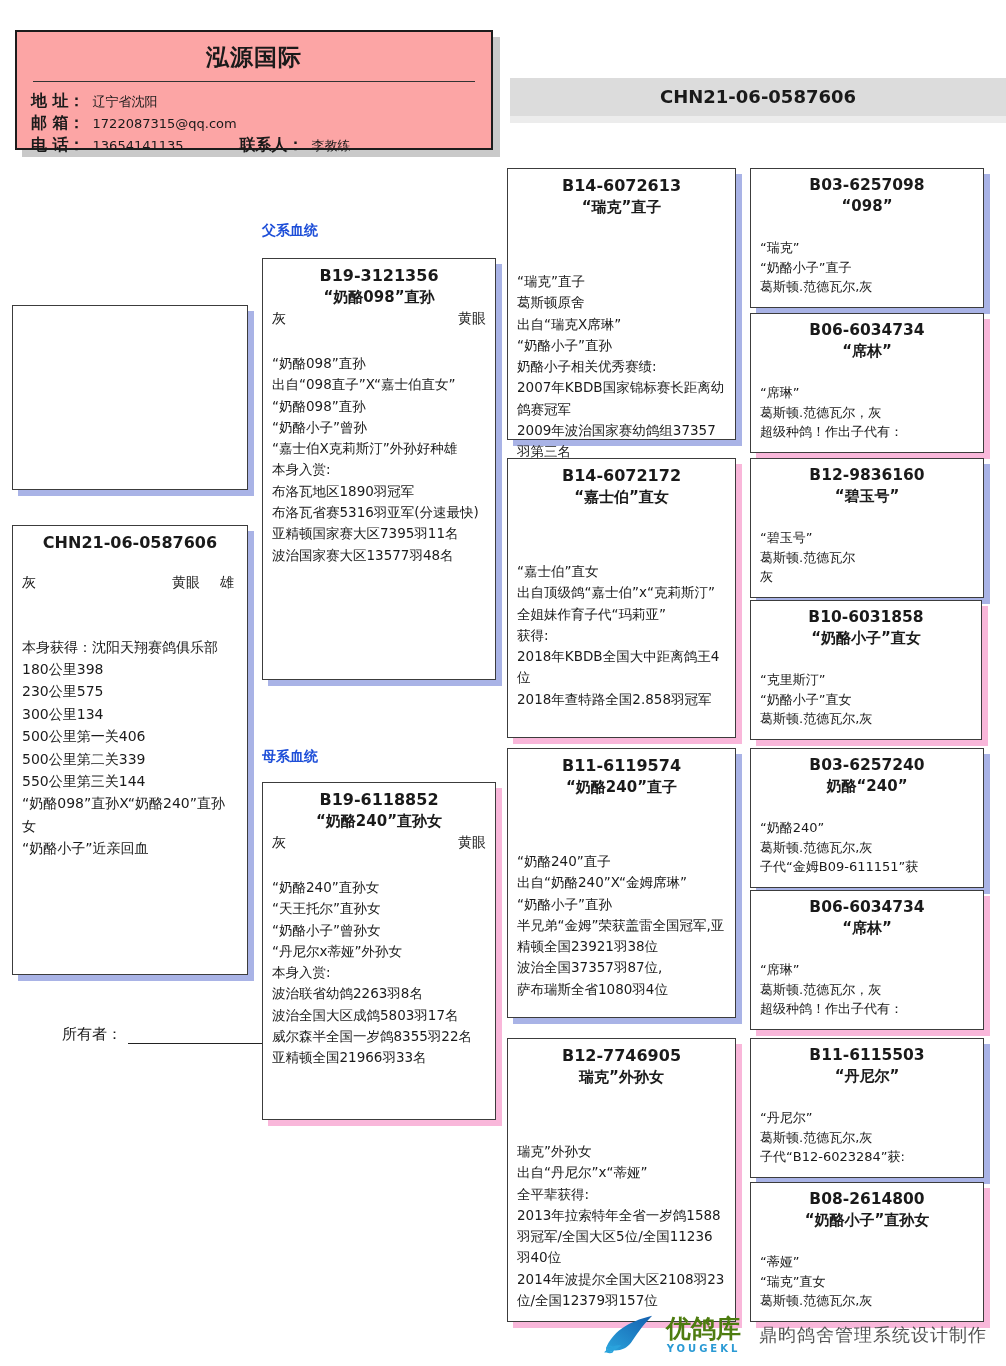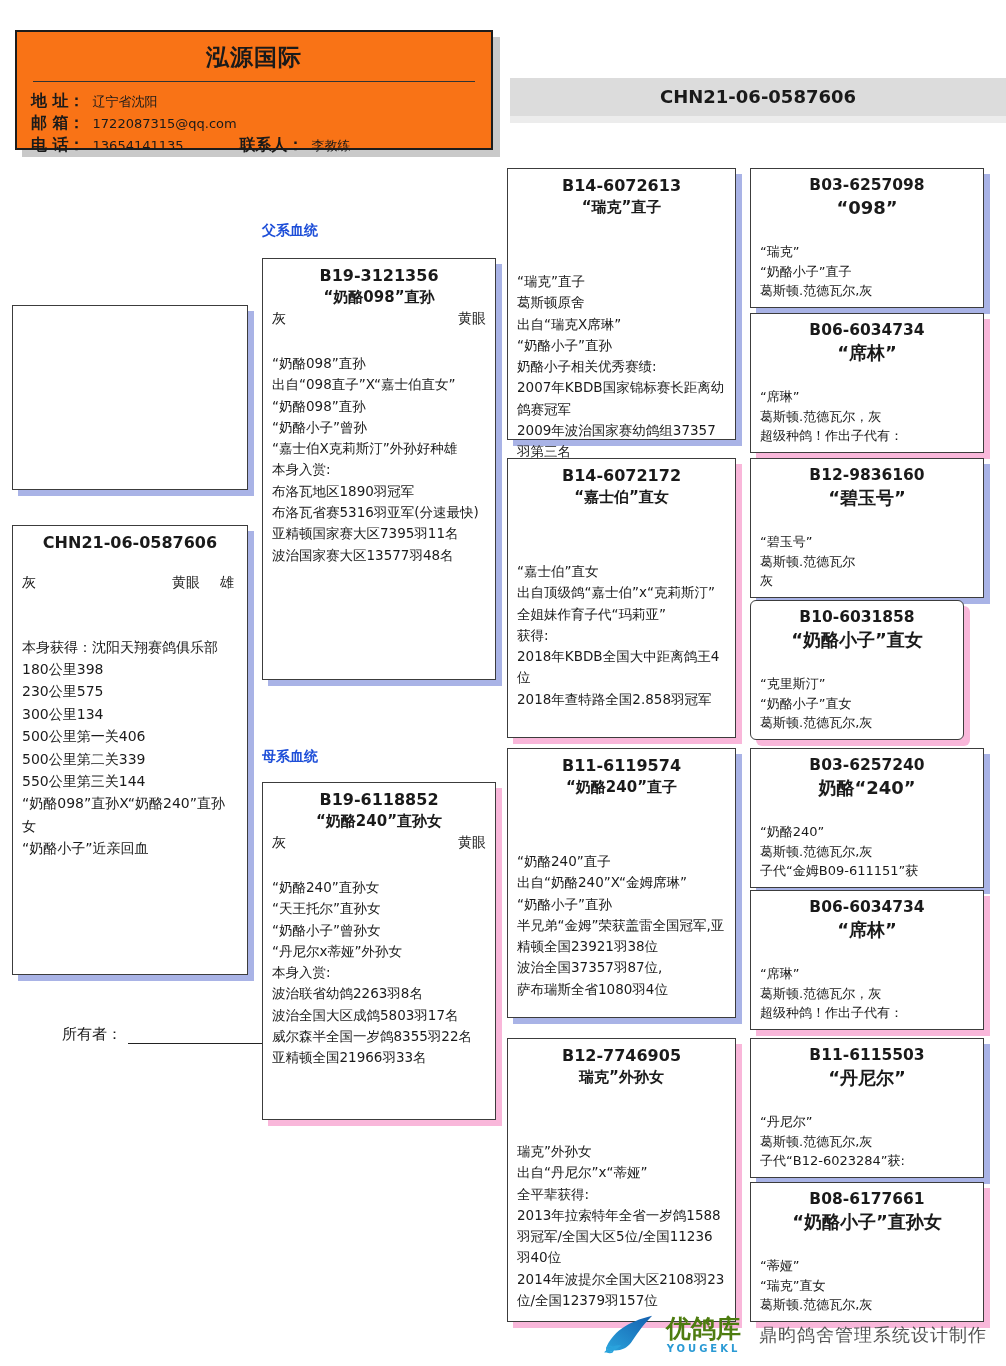--- a/index.html
+++ b/index.html
@@ -6,21 +6,21 @@
   html,body { background:#ffffff; }
   body {
     width:1006px; height:1366px; position:relative;
     font-family:"DejaVu Sans","Liberation Sans",sans-serif;
     color:#1a1a1a; overflow:hidden;
   }
 
   
   .header-card {
     position:absolute; left:15px; top:30px; width:478px; height:120px;
-    background:#f97316; border:2px solid #1c1c1c;
+    background:#fca5a5; border:2px solid #1c1c1c;
     box-shadow:7px 7px 0 #c9c9c9;
     padding:6px 14px 0 14px;
   }
   .company-title { text-align:center; font-size:23px; font-weight:bold; letter-spacing:1px; padding:4px 0 8px 0; }
   .header-divider { border-top:1.5px solid #333; margin:0 2px 8px 2px; }
   .info-row { display:flex; align-items:baseline; font-size:13px; line-height:21px;text-align:right; }
   .info-label { font-weight:bold; font-size:16px; margin-right:8px; white-space:nowrap; }
   .info-label.second { margin-left:56px; }
 
   
@@ -43,21 +43,21 @@
   .pbox .body  { font-size:13.5px; line-height:1.58; white-space:pre-line; }
 
   .subject-box .meta { margin-top:20px; padding-right:4px; }
   .subject-box .meta .right { display:flex; gap:20px; }
   .subject-box .body { margin-top:44px; font-size:14px; line-height:1.6; }
 
   .gen2 .meta { margin-top:3px; }
   .gen2 .body { margin-top:25px; }
   .gen3 .body { margin-top:54px; }
   .gen4 .title { font-size:15.5px; }
-  .gen4 .name { font-size:18px; }
+  .gen4 .name { font-size:15px; }
   .gen4 .body { margin-top:22px; font-size:13px; line-height:1.5; }
 
   .empty-box { position:absolute; left:12px; top:305px; width:236px; height:185px;
     background:#fff; border:1px solid #3c3c3c; box-shadow:6px 6px 0 #a9b3e6; }
 
   .line-label { position:absolute; font-size:14px; font-weight:bold; color:#1d4ed8; }
 
   .owner-row { position:absolute; left:62px; top:1025px; font-size:15px; display:flex; align-items:flex-end; }
   .owner-blank { display:inline-block; width:155px; border-bottom:1.5px solid #222; height:16px; margin-left:6px; }
 
@@ -222,21 +222,21 @@
 </div>
 
 <div class="pbox gen4 shadow-blue" style="left:750px; top:458px; width:234px; height:140px;">
   <div class="title">B12-9836160</div>
   <div class="name">“碧玉号”</div>
   <div class="body">“碧玉号”
 葛斯顿.范德瓦尔
 灰</div>
 </div>
 
-<div class="pbox gen4 shadow-pink" style="left:750px; top:600px; width:214px; height:140px;border-radius:6px;">
+<div class="pbox gen4 shadow-pink" style="left:750px; top:600px; width:232px; height:140px;">
   <div class="title">B10-6031858</div>
   <div class="name">“奶酪小子”直女</div>
   <div class="body">“克里斯汀”
 “奶酪小子”直女
 葛斯顿.范德瓦尔,灰</div>
 </div>
 
 <div class="pbox gen4 shadow-blue" style="left:750px; top:748px; width:234px; height:140px;">
   <div class="title">B03-6257240</div>
   <div class="name">奶酪“240”</div>
@@ -255,21 +255,21 @@
 
 <div class="pbox gen4 shadow-blue" style="left:750px; top:1038px; width:234px; height:140px;">
   <div class="title">B11-6115503</div>
   <div class="name">“丹尼尔”</div>
   <div class="body">“丹尼尔”
 葛斯顿.范德瓦尔,灰
 子代“B12-6023284”获:</div>
 </div>
 
 <div class="pbox gen4 shadow-pink" style="left:750px; top:1182px; width:234px; height:140px;">
-  <div class="title">B08-6177661</div>
+  <div class="title">B08-2614800</div>
   <div class="name">“奶酪小子”直孙女</div>
   <div class="body">“蒂娅”
 “瑞克”直女
 葛斯顿.范德瓦尔,灰</div>
 </div>
 
 <div class="footer">
   <svg class="logo-icon" viewBox="0 0 60 52">
     <defs>
       <linearGradient id="lg1" x1="0" y1="1" x2="1" y2="0">

